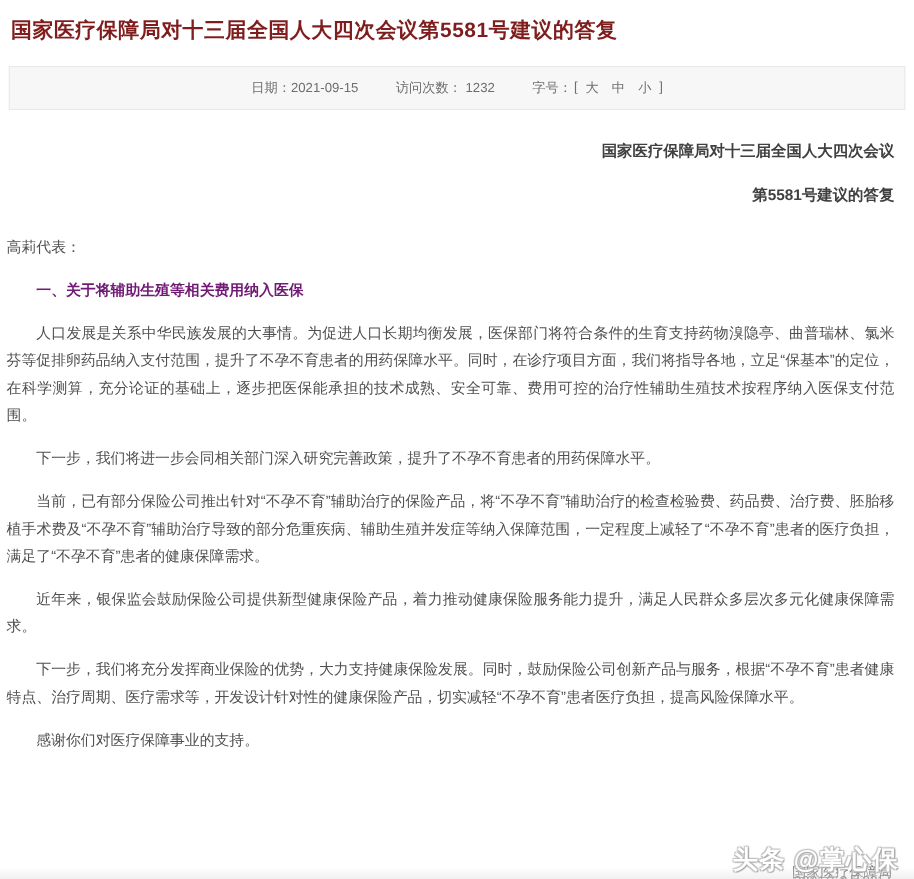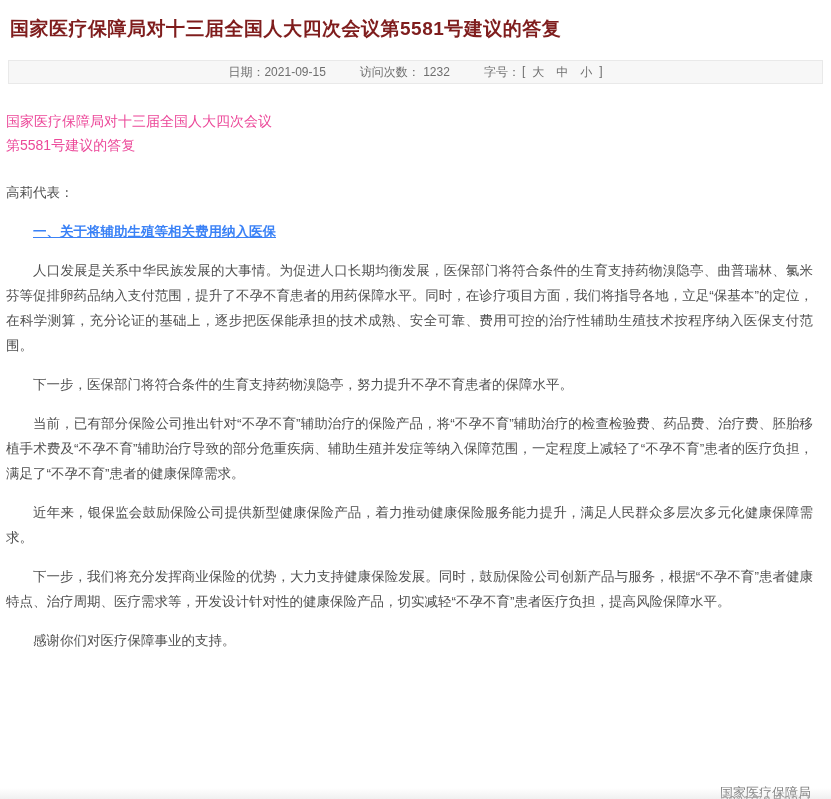--- a/index.html
+++ b/index.html
@@ -17,21 +17,21 @@
     color: #7f1d1d;
     font-size: 19px;
     font-weight: bold;
     line-height: 28px;
     letter-spacing: 0.5px;
   }
 
   
   .meta-bar {
     margin: 17px 8px 0 8px;
-    height: 24px;
+    height: 40px;
     background: #f7f7f7;
     border: 1px solid #e9e9e9;
     display: flex;
     align-items: center;
     justify-content: center;
     gap: 34px;
     color: #6e6e6e;
     font-size: 12px;
   }
   .meta-item { white-space: nowrap; }
@@ -39,45 +39,44 @@
   .fontsize-btn { cursor: pointer; padding: 0 5px; color: #6e6e6e; }
   .bracket { color: #6e6e6e; }
 
   
   .doc-body {
     padding: 0 18px 0 6px;
     color: #4f4f4f;
     font-size: 13.5px;
   }
   .doc-heading {
-    text-align: left;
-    color: #ec4899;
-    font-weight: normal;
+    text-align: right;
+    color: #404040;
+    font-weight: bold;
     font-size: 14px;
     line-height: 24px;
   }
   .doc-heading.first { margin-top: 25px; }
-  .doc-heading.rest  { margin-top: 0; }
+  .doc-heading.rest  { margin-top: 16px; }
 
   .salutation {
     margin-top: 23px;
     line-height: 25px;
     color: #4f4f4f;
   }
   .para {
     margin-top: 14px;
     line-height: 25px;
     text-indent: 2em;
     color: #4f4f4f;
     text-align: justify;
   }
   .para.section-heading {
     font-weight: bold;
-    color: #3b82f6;
-    text-decoration: underline;
+    color: #701a75;
   }
 
   
   .sign-name {
     position: absolute;
     top: 767px; right: 20px;
     color: #7a7a7a; font-size: 13px; line-height: 22px;
   }
   .sign-date {
     position: absolute;
@@ -131,25 +130,26 @@
   </div>
 
   <div class="doc-body">
     <div class="doc-heading first">国家医疗保障局对十三届全国人大四次会议</div>
     <div class="doc-heading rest">第5581号建议的答复</div>
 
     <div class="salutation">高莉代表：</div>
 
     <p class="para section-heading">一、关于将辅助生殖等相关费用纳入医保</p>
     <p class="para">人口发展是关系中华民族发展的大事情。为促进人口长期均衡发展，医保部门将符合条件的生育支持药物溴隐亭、曲普瑞林、氯米芬等促排卵药品纳入支付范围，提升了不孕不育患者的用药保障水平。同时，在诊疗项目方面，我们将指导各地，立足“保基本”的定位，在科学测算，充分论证的基础上，逐步把医保能承担的技术成熟、安全可靠、费用可控的治疗性辅助生殖技术按程序纳入医保支付范围。</p>
-    <p class="para">下一步，医保部门将符合条件的生育支持药物溴隐亭，努力提升不孕不育患者的保障水平。</p>
+    <p class="para">下一步，我们将进一步会同相关部门深入研究完善政策，提升了不孕不育患者的用药保障水平。</p>
     <p class="para">当前，已有部分保险公司推出针对“不孕不育”辅助治疗的保险产品，将“不孕不育”辅助治疗的检查检验费、药品费、治疗费、胚胎移植手术费及“不孕不育”辅助治疗导致的部分危重疾病、辅助生殖并发症等纳入保障范围，一定程度上减轻了“不孕不育”患者的医疗负担，满足了“不孕不育”患者的健康保障需求。</p>
     <p class="para">近年来，银保监会鼓励保险公司提供新型健康保险产品，着力推动健康保险服务能力提升，满足人民群众多层次多元化健康保障需求。</p>
     <p class="para">下一步，我们将充分发挥商业保险的优势，大力支持健康保险发展。同时，鼓励保险公司创新产品与服务，根据“不孕不育”患者健康特点、治疗周期、医疗需求等，开发设计针对性的健康保险产品，切实减轻“不孕不育”患者医疗负担，提高风险保障水平。</p>
     <p class="para">感谢你们对医疗保障事业的支持。</p>
   </div>
 
   <div class="sign-name">国家医疗保障局</div>
+  <div class="watermark">头条 @掌心保</div>
   <div class="sign-date">2021年8月23日</div>
 
   <div class="bottom-fade"></div>
 
 </div>
 
 </body></html>

